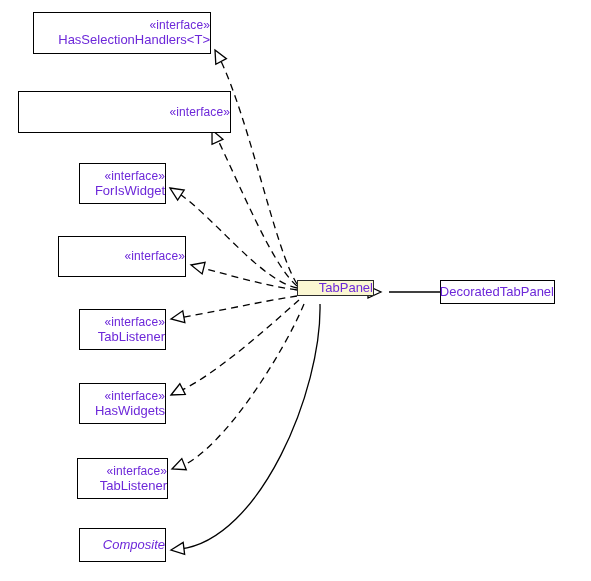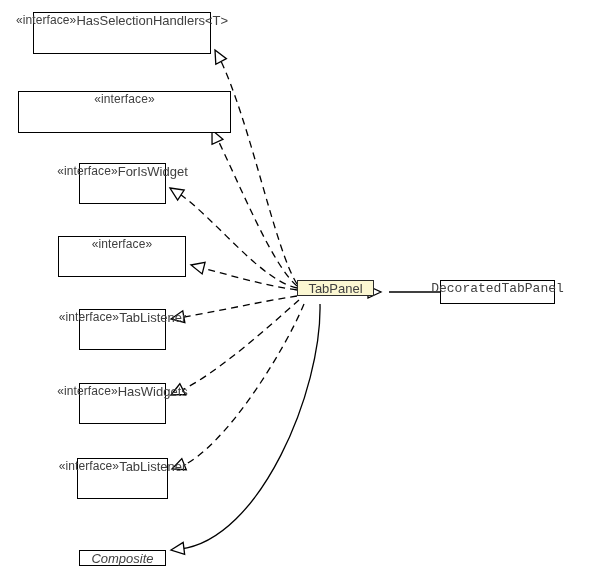--- a/index.html
+++ b/index.html
@@ -26,26 +26,26 @@
     width: 591px;
     height: 581px;
     pointer-events: none;
   }
   .node {
     position: absolute;
     box-sizing: border-box;
     border: 1px solid #000000;
     background: #ffffff;
     display: flex;
-    flex-direction: row;
-    align-items: flex-start;
+    flex-direction: column;
+    align-items: flex-end;
     justify-content: center;
     text-align: center;
     line-height: 1.18;
-    color: #404040;
+    color: #6d28d9;
     font-size: 12.5px;
     z-index: 2;
   }
   .node .stereo {
     font-size: 12px;
     letter-spacing: 0.1px;
   }
   .node .nm {
     font-size: 13px;
     white-space: nowrap;
@@ -121,22 +121,22 @@
       <div class="nm">TabListener</div>
     </div>
     <div class="node" style="left: 79px; top: 383px; width: 87px; height: 41px;">
       <div class="stereo">«interface»</div>
       <div class="nm">HasWidgets</div>
     </div>
     <div class="node" style="left: 77px; top: 458px; width: 91px; height: 41px;">
       <div class="stereo">«interface»</div>
       <div class="nm">TabListener</div>
     </div>
-    <div class="node abstract" style="left: 79px; top: 550px; width: 87px; height: 16px;">
+    <div class="node abstract" style="left: 79px; top: 528px; width: 87px; height: 34px;">
       <div class="nm">Composite</div>
     </div>
     <div class="node highlight" style="left: 297px; top: 280px; width: 77px; height: 16px;">
       <div class="nm">TabPanel</div>
     </div>
-    <div class="node" style="left: 440px; top: 280px; width: 115px; height: 24px; font-family: Liberation Mono, monospace;">
+    <div class="node" style="left: 440px; top: 280px; width: 115px; height: 24px;">
       <div class="nm">DecoratedTabPanel</div>
     </div>
   </div>
 
 </body></html>

